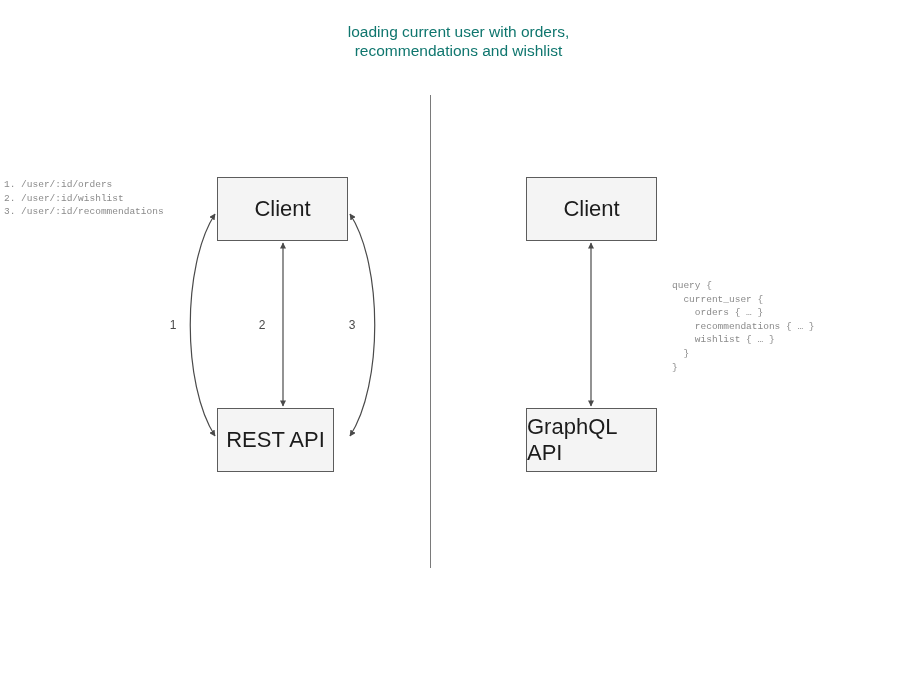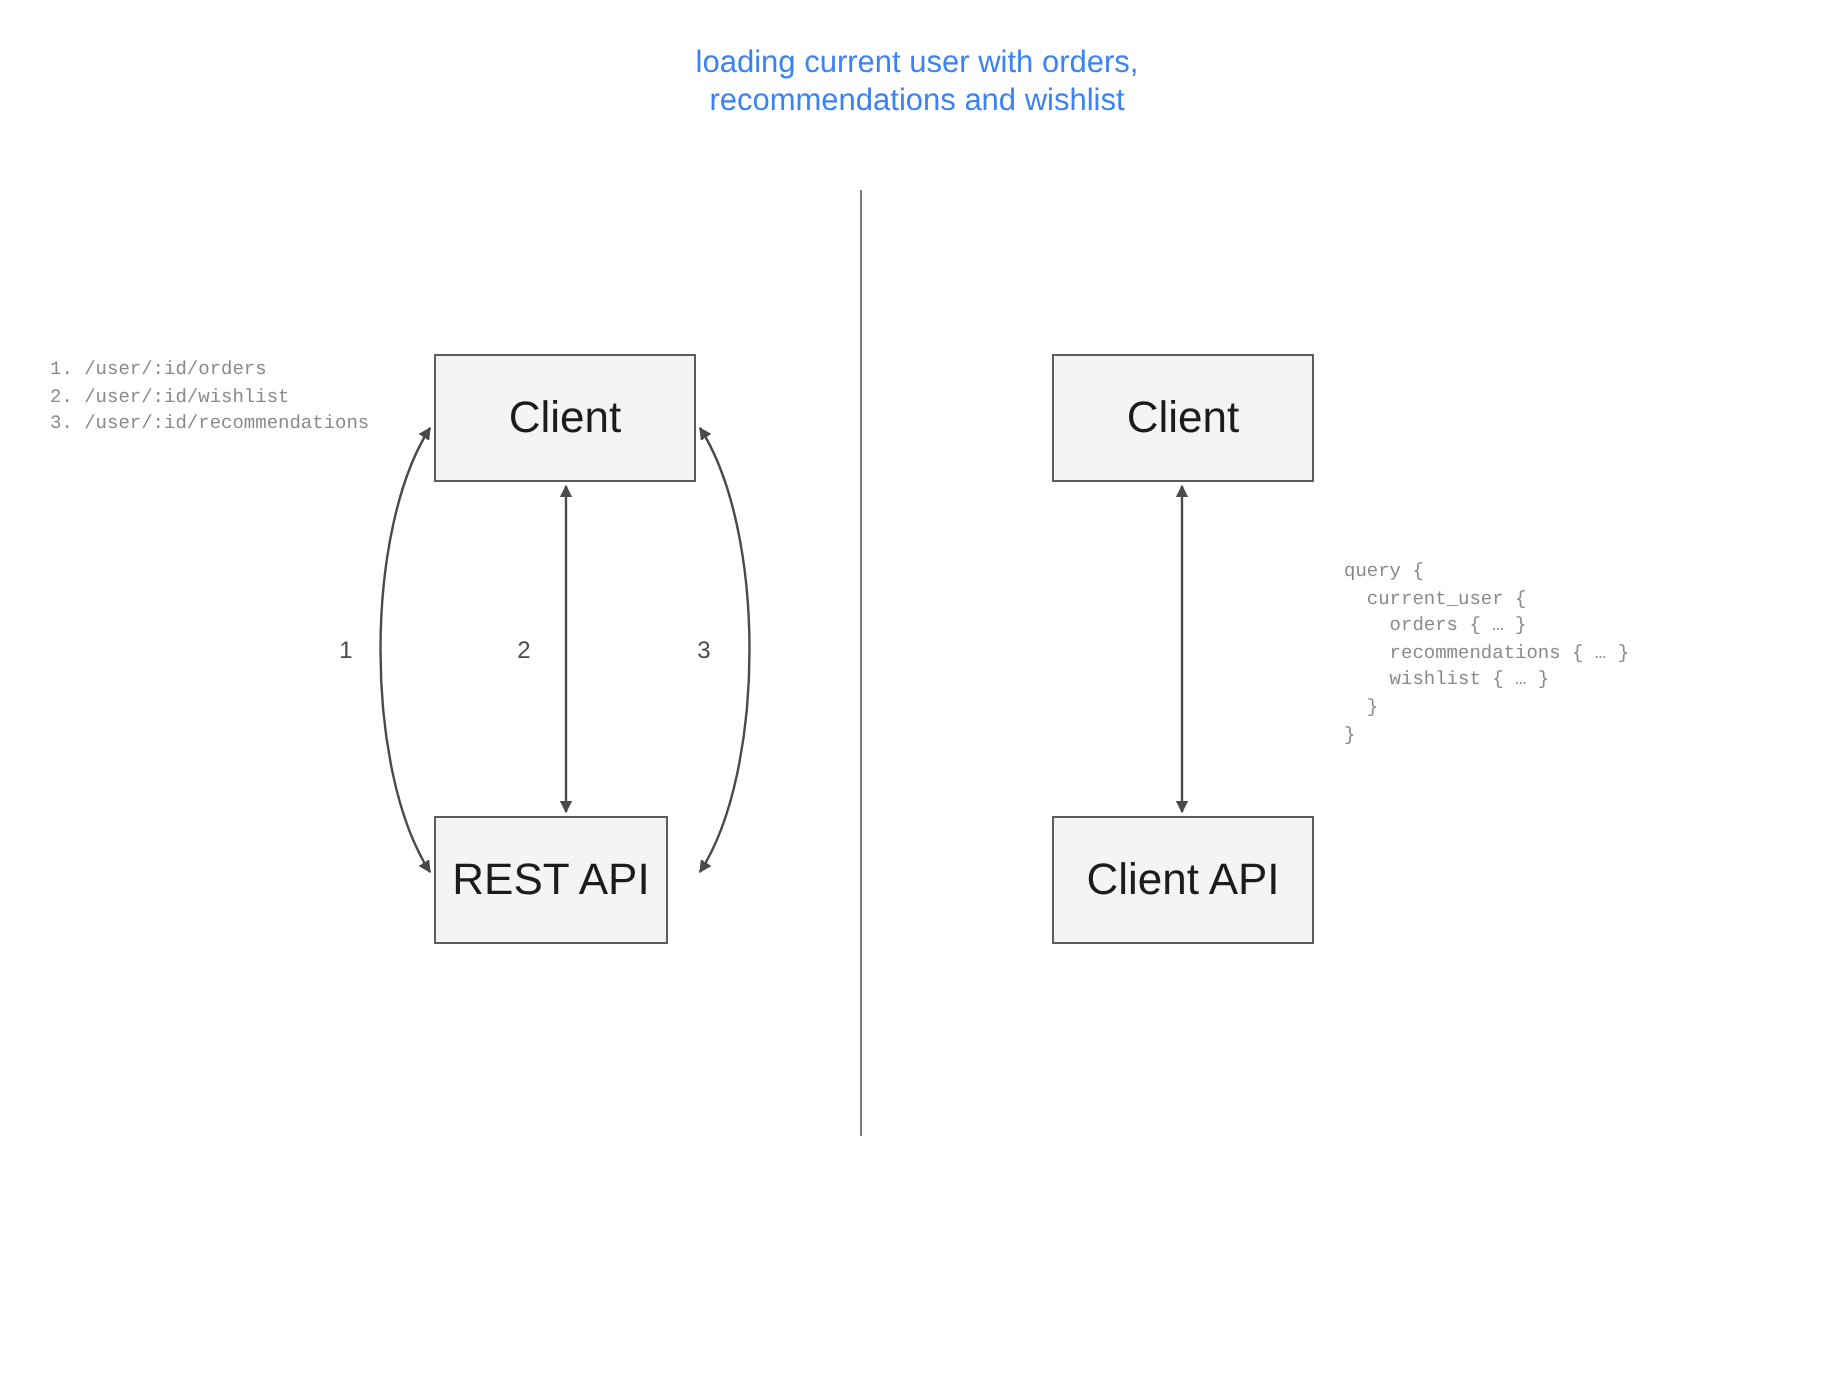--- a/index.html
+++ b/index.html
@@ -22,21 +22,21 @@
     height: 689px;
   }
   .title {
     position: absolute;
     left: 0;
     top: 22px;
     width: 917px;
     text-align: center;
     font-size: 15.5px;
     line-height: 19px;
-    color: #3b82f6;
+    color: #0f766e;
     white-space: pre-line;
   }
   .divider {
     position: absolute;
     left: 430px;
     top: 95px;
     width: 1px;
     height: 473px;
     background: #7a7a7a;
   }
@@ -68,21 +68,21 @@
   #edge-label-3 { left: 342px; top: 318px; }
 
   .code-block {
     position: absolute;
     font-family: "Liberation Mono", "DejaVu Sans Mono", monospace;
     font-size: 9.5px;
     line-height: 13.6px;
     color: #8a8a8a;
     white-space: pre;
   }
-  #rest-endpoint-list { left: 25px; top: 178px; }
+  #rest-endpoint-list { left: 4px; top: 178px; }
   #graphql-query { left: 672px; top: 279px; }
 </style>
 </head>
 <body>
 
 <svg id="canvas" viewBox="0 0 917 689" xmlns="http://www.w3.org/2000/svg">
   <defs>
     <marker id="arrowEnd" viewBox="0 0 10 10" refX="9" refY="5" markerWidth="5.2" markerHeight="5.2" orient="auto-start-reverse">
       <path d="M 0 0 L 10 5 L 0 10 z" fill="#4a4a4a"></path>
     </marker>
@@ -102,21 +102,21 @@
 
 <div class="title">loading current user with orders,
 recommendations and wishlist</div>
 
 <div class="divider"></div>
 
 <div class="node" id="node-client-rest">Client</div>
 <div class="node" id="node-rest-api">REST API</div>
 
 <div class="node" id="node-client-gql">Client</div>
-<div class="node" id="node-graphql-api">Client API</div>
+<div class="node" id="node-graphql-api">GraphQL API</div>
 
 <div class="edge-label" id="edge-label-1">1</div>
 <div class="edge-label" id="edge-label-2">2</div>
 <div class="edge-label" id="edge-label-3">3</div>
 
 <div class="code-block" id="rest-endpoint-list">1. /user/:id/orders
 2. /user/:id/wishlist
 3. /user/:id/recommendations</div>
 
 <div class="code-block" id="graphql-query">query {

